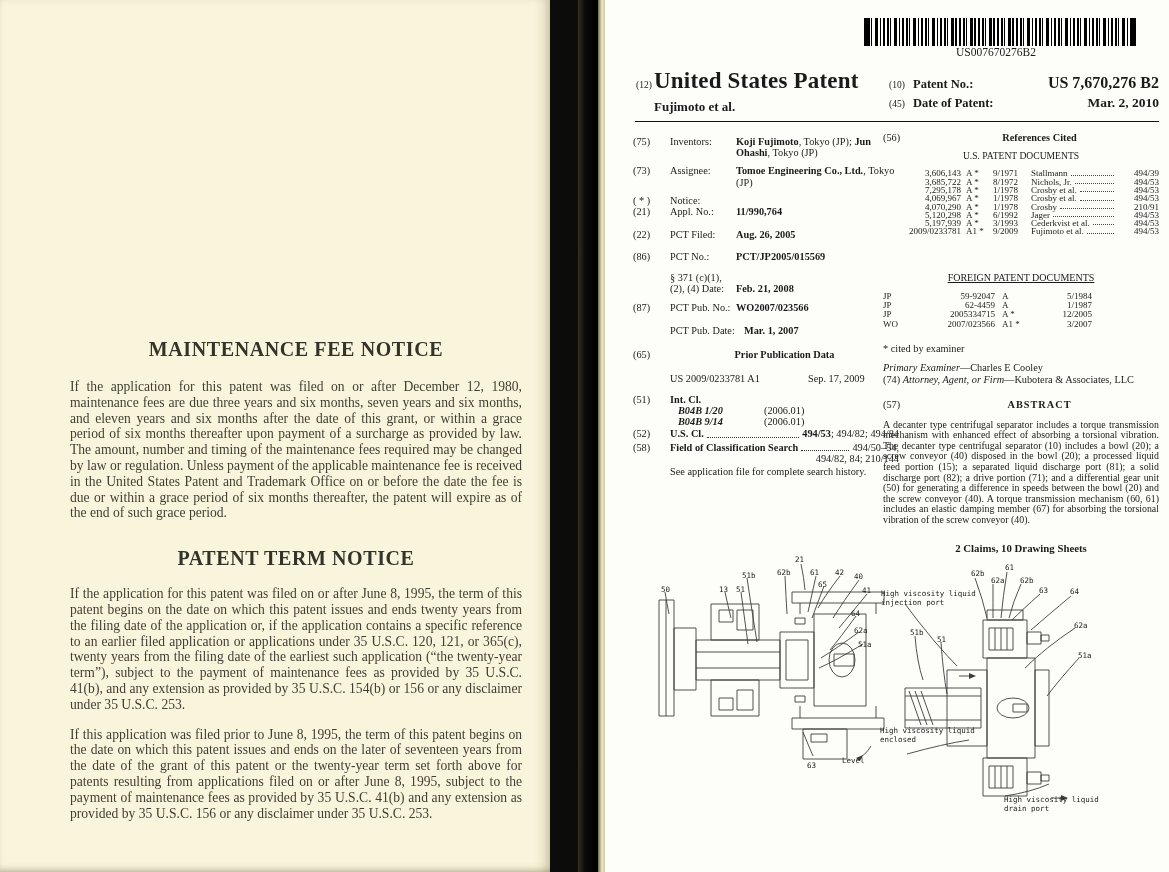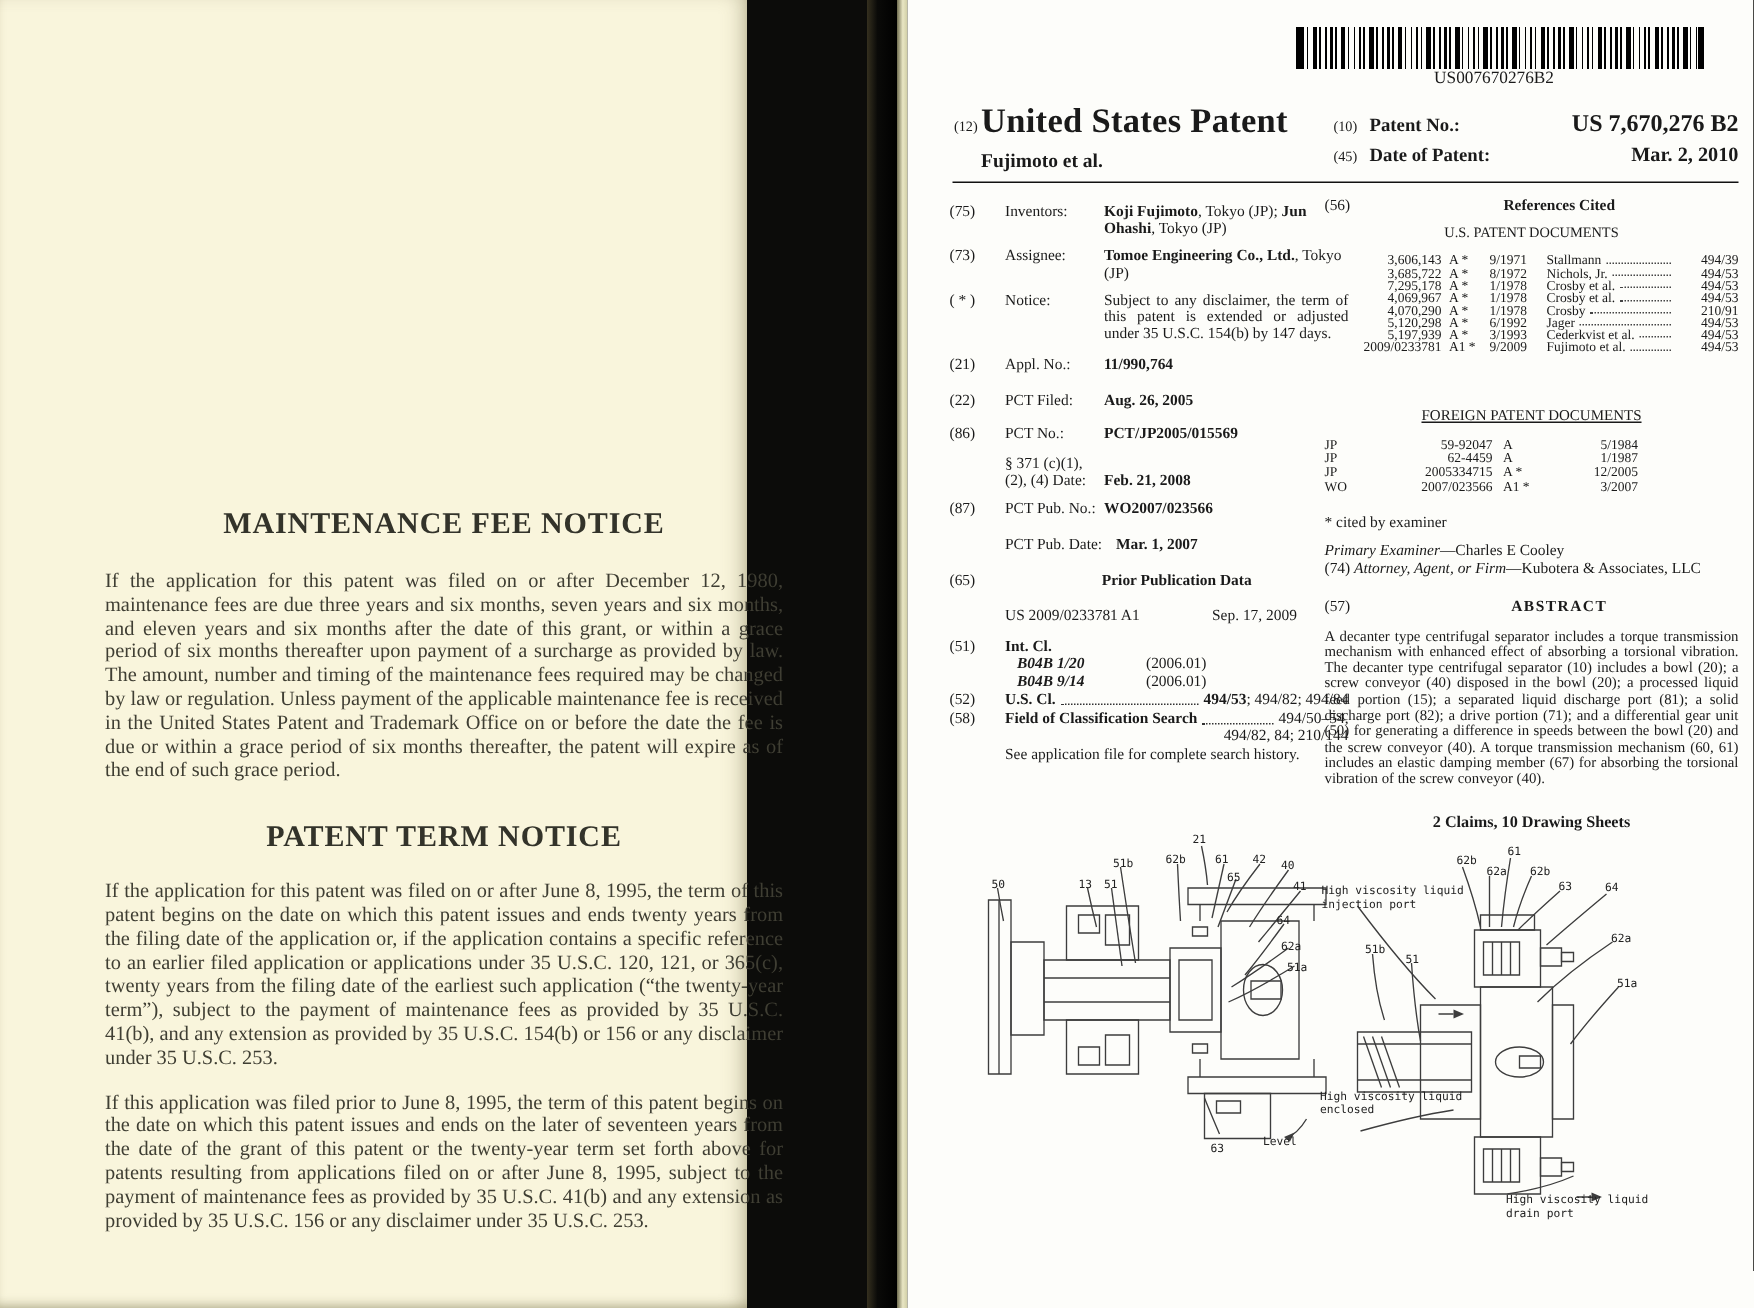--- a/index.html
+++ b/index.html
@@ -2,21 +2,21 @@
 <html><head>
 <meta charset="utf-8">
 <style>
   html,body{margin:0;padding:0;}
   body{
     width:1169px;height:872px;position:relative;overflow:hidden;
     background:#0c0c0a;font-family:"Liberation Serif",serif;color:#1a1a1a;
   }
   
   .left-page{
-    position:absolute;left:0;top:0;width:498px;height:872px;
+    position:absolute;left:0;top:0;width:550px;height:872px;
     background:#f9f5dc;
     box-shadow:inset -10px 0 14px -8px rgba(110,104,66,.45), inset 0 -5px 7px -4px rgba(110,104,66,.5);
   }
   .lp-content{position:absolute;left:70px;top:338px;width:452px;color:#3f3e33;}
   .lp-heading{font-size:20px;font-weight:bold;text-align:center;letter-spacing:.6px;color:#33332a;margin:0;}
   .lp-heading2{margin-top:26px;}
   .lp-para{font-size:13.6px;line-height:15.8px;text-align:justify;margin:18px 0 0 0;}
   .lp-para2{margin-top:16px;}
   .lp-para3{margin-top:14px;}
   
@@ -131,25 +131,24 @@
       <div class="secbody lv">
         <span class="lbl">Assignee:</span>
         <span class="val"><span class="b">Tomoe Engineering Co., Ltd.</span><span>, Tokyo (JP)</span></span>
       </div>
     </div>
 
     <div class="sec" style="margin-top:7px;">
       <span class="tag">( * )</span>
       <div class="secbody lv">
         <span class="lbl">Notice:</span>
-        <span class="val" style="text-align:justify;">Subject to any disclaimer, the term of this patent is extended or adjusted under 35 U.S.C. 154(b) by 147 days.</span>
-      </div>
-    </div>
-
-    <div class="sec" style="margin-top:10px;justify-content:space-between;">
+      </div>
+    </div>
+
+    <div class="sec" style="justify-content:space-between;">
       <span class="tag">(21)</span>
       <div class="secbody lv">
           <span class="lbl">Appl. No.:</span>
           <span class="val b">11/990,764</span>
         </div>
     </div>
 
     <div class="sec" style="margin-top:12px;">
       <span class="tag">(22)</span>
       <div class="secbody lv">

